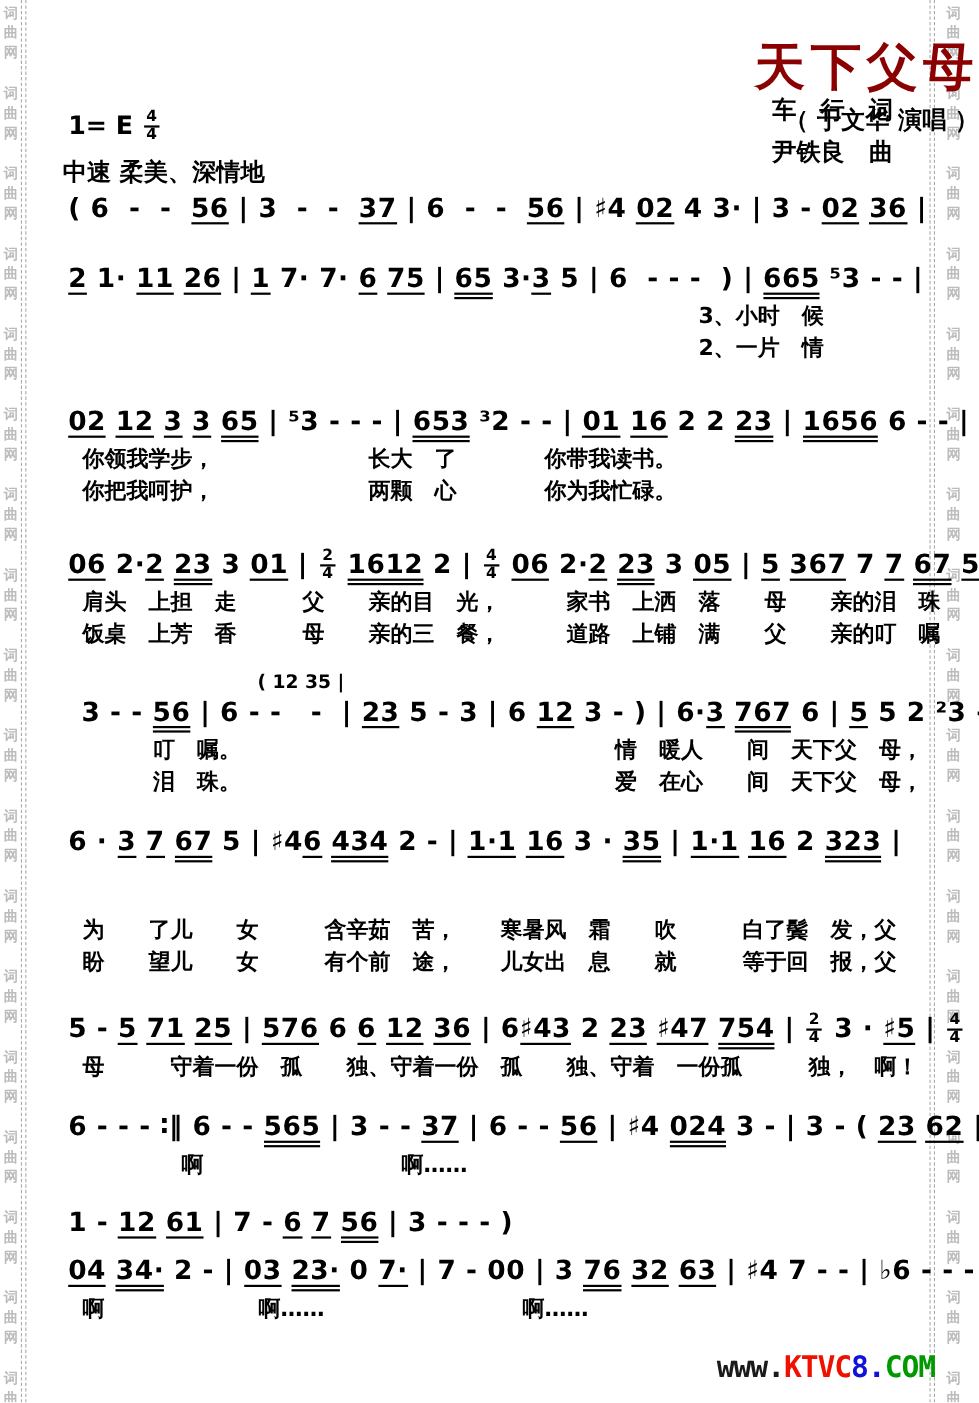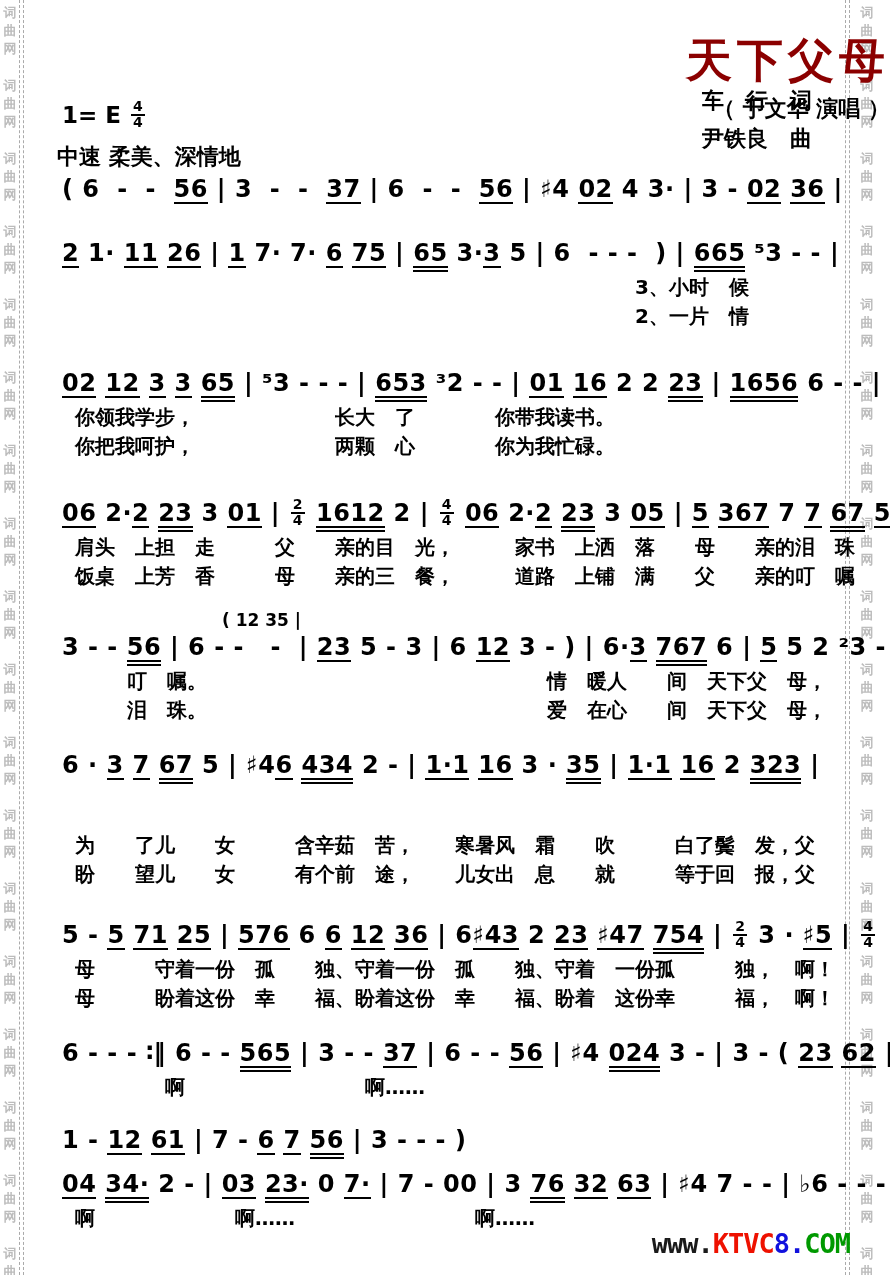--- a/index.html
+++ b/index.html
@@ -26,21 +26,21 @@
   
   .ts{display:inline-block;text-align:center;vertical-align:-4px;margin:0 2px;}
   .ts div{font-size:14px;line-height:13px;font-weight:bold;}
   .ts .n{border-bottom:2px solid #000;padding:0 2px 1px 2px;}
   
   #score{position:absolute;left:62px;top:172px;width:790px;}
   .system{margin-bottom:30px;}
   #score .system:nth-child(2){margin-bottom:36px;}
   #score .system:nth-child(3){margin-bottom:36px;}
   #score .system:nth-child(4){margin-bottom:20px;}
-  #score .system:nth-child(5){margin-bottom:24px;}
+  #score .system:nth-child(5){margin-bottom:24px;margin-left:12px;}
   #score .system:nth-child(6){margin-bottom:30px;}
   #score .system:nth-child(7){margin-bottom:24px;}
   #score .system:nth-child(8){margin-bottom:22px;}
   #score .system:nth-child(9){margin-bottom:8px;}
   #score .system:nth-child(10){margin-bottom:0;}
   .cue{font-size:17px;font-weight:bold;line-height:20px;white-space:pre;}
   .notation{font-size:24px;font-weight:bold;line-height:34px;white-space:pre;letter-spacing:0.5px;}
   .notation span{display:inline-block;line-height:26px;}
   .u1{border-bottom:2px solid #000;}
   .u2{border-bottom:6px double #000;}
@@ -270,21 +270,20 @@
         <div class="lyric" style="padding-left: 65px;">泪　珠。　　　　　　　　　　　　　　　　　爱　在心　　间　天下父　母，</div>
       </div>
       <div class="system">
         <div class="notation"><span>6 · </span><span class="u1">3</span><span> </span><span class="u1">7</span><span> </span><span class="u2">67</span><span> 5 | ♯4</span><span class="u1">6</span><span> </span><span class="u2">434</span><span> 2 - | </span><span class="u1">1·1</span><span> </span><span class="u1">16</span><span> 3 · </span><span class="u2">35</span><span> | </span><span class="u1">1·1</span><span> </span><span class="u1">16</span><span> 2 </span><span class="u2">323</span><span> |</span></div>
         <div class="lyric" style="padding-left: 13px; margin-top: 48px;">为　　了儿　　女　　　含辛茹　苦，　　寒暑风　霜　　吹　　　白了鬓　发，父</div>
         <div class="lyric" style="padding-left: 13px;">盼　　望儿　　女　　　有个前　途，　　儿女出　息　　就　　　等于回　报，父</div>
       </div>
       <div class="system">
         <div class="notation"><span>5 - </span><span class="u1">5</span><span> </span><span class="u1">71</span><span> </span><span class="u1">25</span><span> | </span><span class="u1">576</span><span> 6 </span><span class="u1">6</span><span> </span><span class="u1">12</span><span> </span><span class="u1">36</span><span> | 6</span><span class="u1">♯43</span><span> 2 </span><span class="u1">23</span><span> </span><span class="u1">♯47</span><span> </span><span class="u2">754</span><span> | </span><span class="ts"><div class="n">2</div><div class="d">4</div></span><span> 3 · </span><span class="u1">♯5</span><span> | </span><span class="ts"><div class="n">4</div><div class="d">4</div></span></div>
         <div class="lyric" style="padding-left: 13px;">母　　　守着一份　孤　　独、守着一份　孤　　独、守着　一份孤　　　独，　啊！</div>
-        <div class="lyric" style="padding-left: 13px;">母　　　盼着这份　幸　　福、盼着这份　幸　　福、盼着　这份幸　　　福，　啊！</div>
       </div>
       <div class="system">
         <div class="notation"><span>6 - - - ∶‖ 6 - - </span><span class="u2">565</span><span> | 3 - - </span><span class="u1">37</span><span> | 6 - - </span><span class="u1">56</span><span> | ♯4 </span><span class="u2">024</span><span> 3 - | 3 - ( </span><span class="u1">23</span><span> </span><span class="u1">62</span><span> |</span></div>
         <div class="lyric" style="padding-left: 103px;">啊　　　　　　　　　啊……</div>
       </div>
       <div class="system">
         <div class="notation"><span>1 - </span><span class="u1">12</span><span> </span><span class="u1">61</span><span> | 7 - </span><span class="u1">6</span><span> </span><span class="u1">7</span><span> </span><span class="u2">56</span><span> | 3 - - - )</span></div>
       </div>
       <div class="system">
         <div class="notation"><span class="u1">04</span><span> </span><span class="u2">34·</span><span> 2 - | </span><span class="u1">03</span><span> </span><span class="u2">23·</span><span> 0 </span><span class="u1">7·</span><span> | 7 - 00 | 3 </span><span class="u2">76</span><span> </span><span class="u1">32</span><span> </span><span class="u1">63</span><span> | ♯4 7 - - | ♭6 - - - ‖</span></div>

